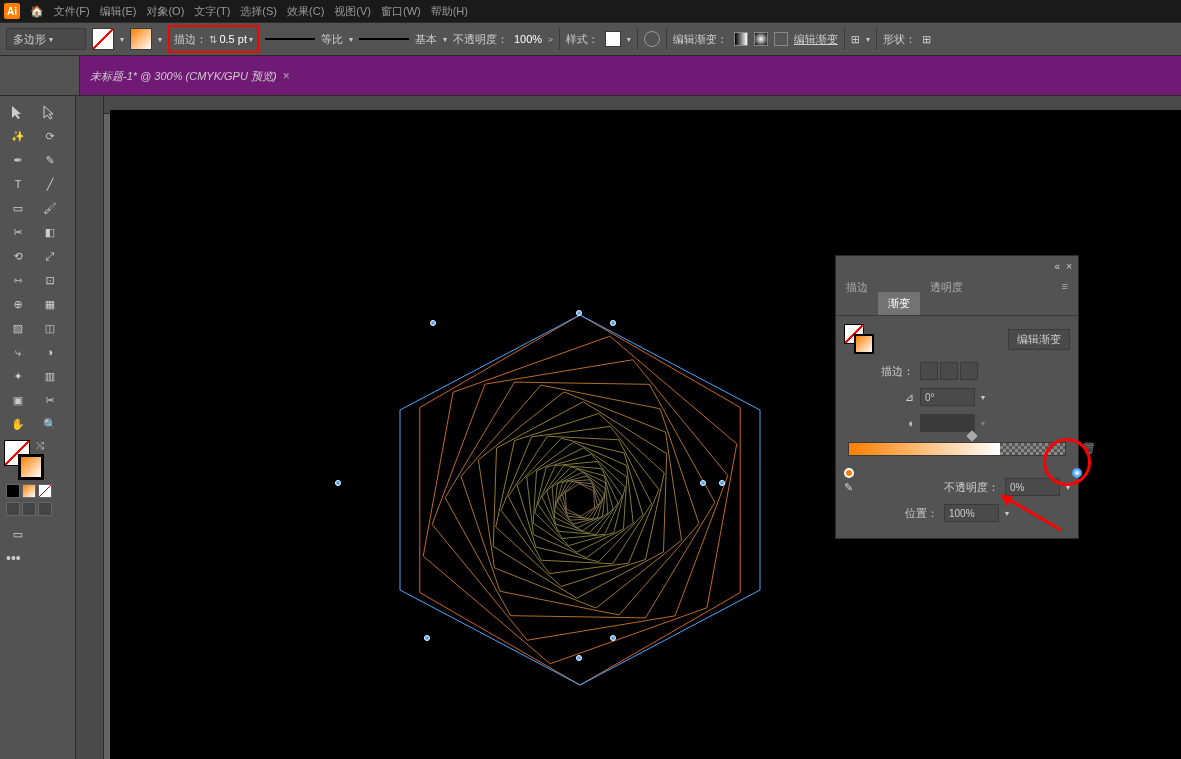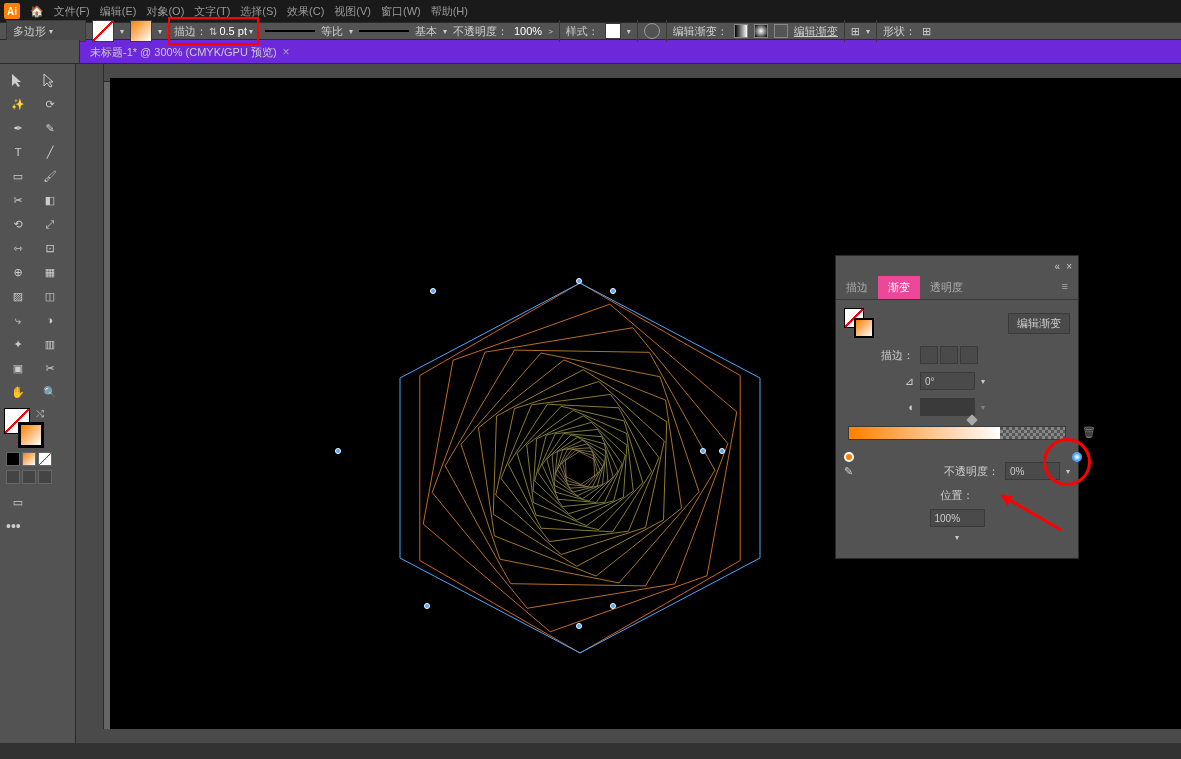--- a/index.html
+++ b/index.html
@@ -3,33 +3,33 @@
 <meta charset="utf-8">
 <style>
 * { box-sizing: border-box; margin: 0; padding: 0; font-family: "Microsoft YaHei", sans-serif; }
 body { background: #323232; color: #ccc; font-size: 11px; overflow: hidden; width: 1181px; height: 759px; position: relative; }
 
 .menubar { height: 22px; background: #1a1a1a; display: flex; align-items: center; padding-left: 4px; gap: 10px; color: #999; font-size: 11px; }
 .menubar .logo { width: 16px; height: 16px; background: #ff7f00; font-weight: bold; color: #fff; display: flex; align-items: center; justify-content: center; font-size: 10px; border-radius: 2px; }
 .menubar .home { color: #ccc; }
 .menubar span { cursor: pointer; }
 
-.controlbar { height: 18px; background: #535353; display: flex; align-items: center; padding: 0 6px; gap: 6px; border-top: 1px solid #2a2a2a; border-bottom: 1px solid #2a2a2a; }
+.controlbar { height: 34px; background: #535353; display: flex; align-items: center; padding: 0 6px; gap: 6px; border-top: 1px solid #2a2a2a; border-bottom: 1px solid #2a2a2a; }
 .ctrl-label { font-size: 11px; color: #ccc; }
 .dropdown { display: flex; align-items: center; gap: 3px; background: #4a4a4a; border: 1px solid #3a3a3a; padding: 2px 6px; height: 22px; }
 .swatch { width: 22px; height: 22px; border: 1px solid #3a3a3a; }
 .red-highlight { border: 2px solid #ff0000; padding: 2px 4px; display: flex; align-items: center; gap: 2px; height: 28px; }
 .chevron-down { font-size: 8px; color: #ccc; }
 .stroke-none { background: linear-gradient(135deg, #fff 46%, #f00 46%, #f00 54%, #fff 54%); }
 .opt-line { width: 50px; height: 2px; background: #000; }
 .divider-v { width: 1px; height: 22px; background: #3a3a3a; }
 .globe-icon { width: 16px; height: 16px; border: 1px solid #999; border-radius: 50%; }
 .mini-sw { width: 14px; height: 14px; border: 1px solid #888; display: inline-block; }
 
-.tabstrip { height: 24px; background: #6d28d9; display: flex; align-items: center; border-bottom: 1px solid #2a2a2a; }
+.tabstrip { height: 40px; background: #701a75; display: flex; align-items: center; border-bottom: 1px solid #2a2a2a; font-style: italic; }
 .left-spacer { width: 80px; height: 100%; background: #535353; border-right: 1px solid #2a2a2a; }
 .tab { padding: 0 10px; height: 24px; line-height: 24px; font-size: 11px; color: #ccc; display: flex; align-items: center; gap: 6px; }
 .tab .close { font-size: 12px; color: #aaa; cursor: pointer; }
 
 .main { display: flex; height: calc(759px - 22px - 34px - 24px); }
 .toolbox { width: 76px; background: #535353; padding: 4px 2px; display: flex; flex-direction: column; gap: 0; border-right: 1px solid #2a2a2a; }
 .trow { display: flex; }
 .tool { width: 32px; height: 24px; display: flex; align-items: center; justify-content: center; color: #ccc; cursor: pointer; }
 .tool svg { width: 16px; height: 16px; }
 .fillstroke { position: relative; width: 40px; height: 40px; margin: 4px 2px; }
@@ -43,21 +43,21 @@
 .ruler-h { position: absolute; top: 0; left: 28px; right: 0; height: 18px; background: #4a4a4a; border-bottom: 1px solid #2a2a2a; }
 .ruler-v { position: absolute; top: 0; left: 0; width: 28px; height: 100%; background: #4a4a4a; border-right: 1px solid #2a2a2a; }
 .artboard { position: absolute; top: 14px; left: 34px; right: 0; bottom: 0; background: #000; }
 .hexagon-art { position: absolute; left: 260px; top: 180px; }
 .hex-anchor { width: 6px; height: 6px; background: #4aa6ff; border: 1px solid #fff; position: absolute; border-radius: 50%; }
 
 .panel { position: absolute; right: 102px; top: 255px; width: 244px; background: #535353; border: 1px solid #2a2a2a; box-shadow: 0 2px 8px rgba(0,0,0,0.5); }
 .panel-header { height: 20px; display: flex; align-items: center; justify-content: flex-end; gap: 6px; padding: 0 6px; font-size: 10px; }
 .panel-tabs { display: flex; border-bottom: 1px solid #3a3a3a; }
 .ptab { padding: 4px 10px; font-size: 11px; color: #aaa; cursor: pointer; }
-.ptab.active { color: #fff; background: #ec4899; }
+.ptab.active { color: #fff; background: #737373; margin-top: 16px; }
 .panel-body { padding: 8px; }
 .prow { display: flex; align-items: center; gap: 6px; margin-bottom: 8px; }
 .prow .plabel { width: 70px; text-align: right; font-size: 11px; color: #ccc; }
 .grad-preview { width: 30px; height: 30px; background: linear-gradient(135deg, #ff7f00, #fff); border: 1px solid #2a2a2a; }
 .type-sw { width: 18px; height: 18px; border: 1px solid #2a2a2a; }
 .btn-edit { padding: 2px 8px; font-size: 11px; background: #4a4a4a; border: 1px solid #3a3a3a; color: #ccc; }
 .stroke-icons { display: flex; gap: 2px; }
 .stroke-icon { width: 18px; height: 18px; border: 1px solid #3a3a3a; background: #4a4a4a; }
 .input-sm { width: 55px; height: 18px; background: #4a4a4a; border: 1px solid #3a3a3a; color: #ccc; font-size: 10px; padding: 0 4px; }
 .grad-slider { position: relative; height: 30px; margin: 10px 4px 6px 4px; }
@@ -323,21 +323,21 @@
       <div class="grad-stop" style="left:-4px;background:#ff7f00;"></div>
       <div class="grad-stop" style="right:-16px;background:radial-gradient(#fff,#4aa6ff);border-color:#4aa6ff;"></div>
       <span style="position:absolute;right:-30px;top:0;color:#888;">🗑</span>
     </div>
     <div class="prow" style="justify-content:flex-end;">
       <span style="margin-right:auto;">✎</span>
       <span class="plabel" style="width:auto;">不透明度：</span>
       <input class="input-sm" value="0%" style="">
       <span class="chevron-down">▾</span>
     </div>
-    <div class="prow" style="justify-content:flex-end;flex-direction:column;">
+    <div class="prow" style="justify-content:center;">
       <span class="plabel" style="width:auto;">位置：</span>
       <input class="input-sm" value="100%" style="">
       <span class="chevron-down">▾</span>
     </div>
   </div>
 </div>
 
 <div class="red-circle" style="right:90px; top:438px;"></div>
 <svg style="position:absolute; right:110px; top:490px; pointer-events:none;" width="80" height="50">
   <path d="M 70 40 L 10 5" stroke="#ff0000" stroke-width="3" fill="none"></path>

